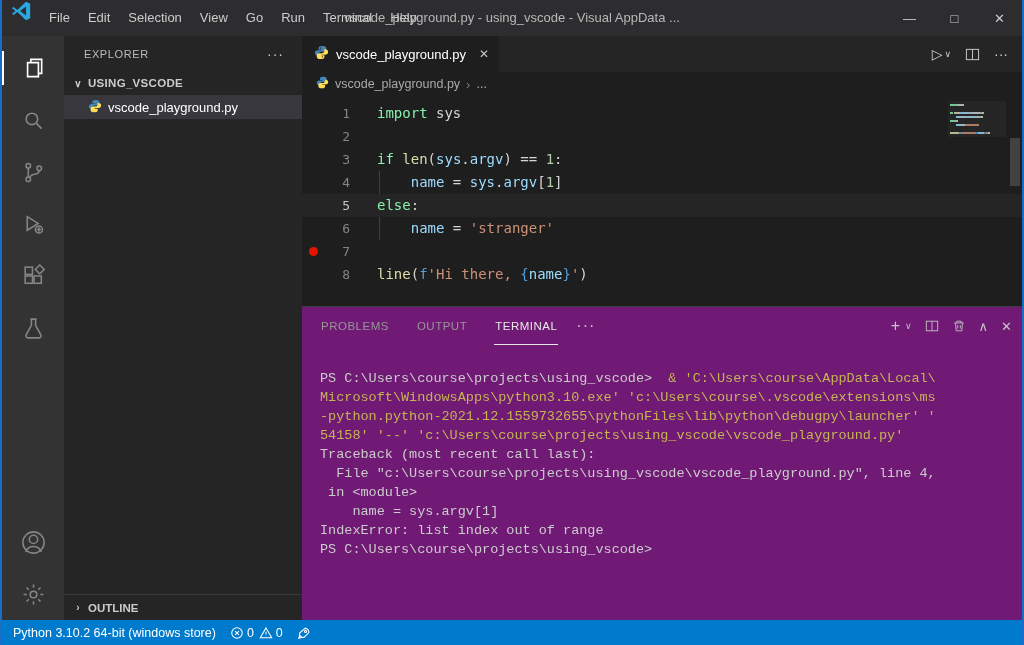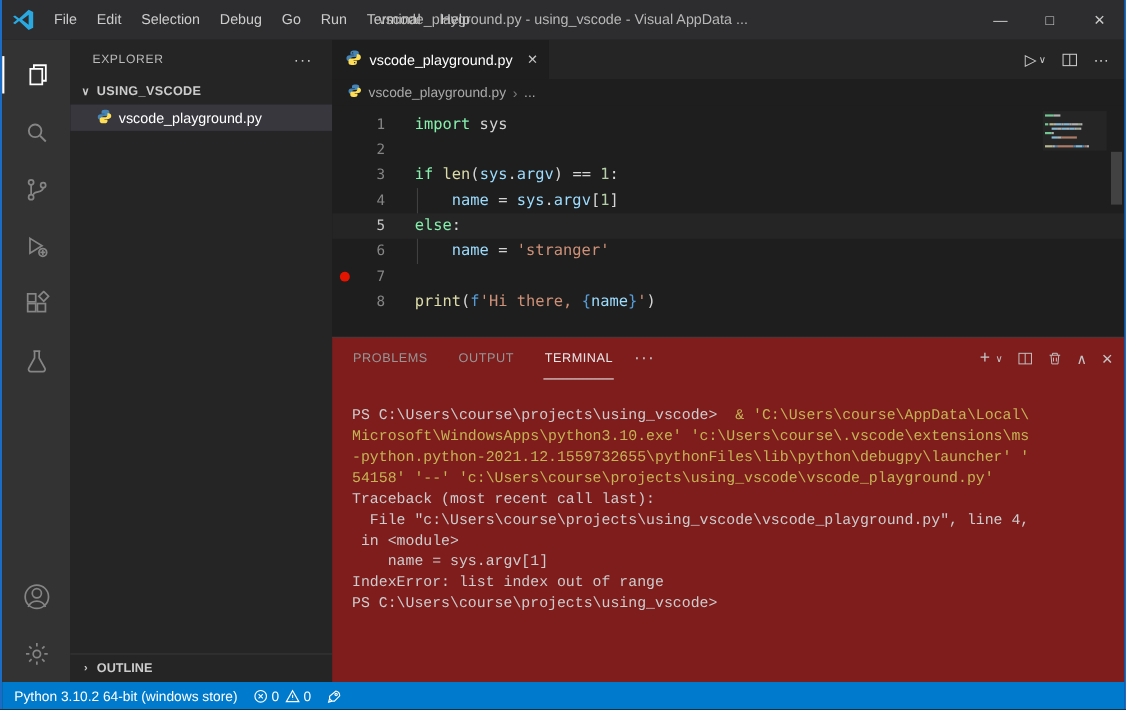--- a/index.html
+++ b/index.html
@@ -1,21 +1,21 @@
 <!DOCTYPE html>
 <html><head>
 <meta charset="utf-8">
 <style>
   *{margin:0;padding:0;box-sizing:border-box}
   html,body{width:1024px;height:645px;overflow:hidden}
   body{font-family:"Liberation Sans",sans-serif;background:#1e1e1e;color:#ccc}
   .window{width:1024px;height:645px;display:flex;flex-direction:column;border-left:2px solid #1a6cc4;border-right:2px solid #1a6cc4;background:#1e1e1e}
 
   
-  .titlebar{height:36px;background:#2d2d30;display:flex;align-items:center;position:relative;flex:0 0 auto}
+  .titlebar{height:36px;background:#2d2d30;display:flex;align-items:flex-start;position:relative;flex:0 0 auto}
   .logo{width:38px;display:flex;justify-content:center;align-items:center}
   .menus{display:flex;font-size:13px;color:#cccccc}
   .menu-item{padding:0 9px;line-height:36px;cursor:default}
   .win-title{position:absolute;left:50%;transform:translateX(-50%);font-size:13px;color:#b8b8b8;line-height:36px;white-space:nowrap}
   .win-controls{margin-left:auto;display:flex;height:36px}
   .win-btn{width:45px;height:36px;display:flex;align-items:center;justify-content:center;font-size:13px;color:#cccccc}
 
   
   .main{flex:1;display:flex;min-height:0}
 
@@ -61,21 +61,21 @@
   .current .lnum{color:#c6c6c6}
   .ltext{margin-left:27px;position:relative;color:#d4d4d4}
   .guide{position:absolute;left:2px;top:0;bottom:0;width:1px;background:#404040}
   .c-kw{color:#86efac}.c-fn{color:#dcdcaa}.c-var{color:#9cdcfe}.c-num{color:#b5cea8}.c-str{color:#ce9178}.c-plain{color:#d4d4d4}.c-fstr{color:#569cd6}
   .minimap{position:absolute;top:5px;right:16px;width:58px;display:flex;flex-direction:column;gap:2px;padding:3px 2px;background:rgba(60,60,60,.25)}
   .mm-line{height:2px;display:flex}
   .mm-seg{height:2px;display:inline-block;background:currentColor;opacity:.8}
   .vscroll{position:absolute;right:2px;top:42px;width:10px;height:48px;background:rgba(121,121,121,.4)}
 
   
-  .panel{height:314px;border-top:1px solid #3e3e42;display:flex;flex-direction:column;background:#7f1d1d;flex:0 0 auto}
+  .panel{height:314px;border-top:1px solid #3e3e42;display:flex;flex-direction:column;background:#701a75;flex:0 0 auto}
   .panel-header{height:38px;display:flex;align-items:center;padding:0 10px 0 18px;flex:0 0 auto}
   .panel-tabs{display:flex;gap:26px;height:100%}
   .panel-tab{display:flex;align-items:center;font-size:11.5px;letter-spacing:.5px;color:#969696;cursor:pointer;border-bottom:1px solid transparent;padding:0 1px}
   .panel-tab.active{color:#e7e7e7;border-bottom-color:#e7e7e7}
   .panel-dots{margin-left:18px;color:#c5c5c5;letter-spacing:1px;cursor:pointer}
   .panel-actions{margin-left:auto;display:flex;align-items:center;gap:13px;color:#c5c5c5}
   .pa{display:flex;align-items:center;gap:5px;cursor:pointer;font-size:13px}
   .profile-label{font-size:12.5px;color:#cccccc}
   .terminal{flex:1;padding:24px 14px 0 18px;font-family:Liberation Mono, monospace;font-size:13.5px;line-height:19px;white-space:pre;overflow:hidden;cursor:text}
   .t-line{height:19px}
@@ -97,21 +97,21 @@
   <div class="titlebar">
     <div class="logo">
       <svg width="22" height="22" viewBox="0 0 24 24">
           <path fill="#29a9e0" d="M17.5 2 8 10.8 4 7.7 2 8.8l4 3.2-4 3.2 2 1.1 4-3.1 9.5 8.8 4.5-2.2V4.2ZM17.5 7v10L11 12Z"></path>
         </svg>
     </div>
     <div class="menus">
         <div class="menu-item">File</div>
         <div class="menu-item">Edit</div>
         <div class="menu-item">Selection</div>
-        <div class="menu-item">Debug</div>
+        <div class="menu-item">View</div>
         <div class="menu-item">Go</div>
         <div class="menu-item">Run</div>
         <div class="menu-item">Terminal</div>
         <div class="menu-item">Help</div>
       </div>
     <div class="win-title">vscode_playground.py - using_vscode - Visual AppData ...</div>
     <div class="win-controls">
       <div class="win-btn">—</div>
       <div class="win-btn">□</div>
       <div class="win-btn">✕</div>
@@ -242,21 +242,21 @@
         </div>
         <div class="code-area">
           <div>
               <div class="code-line"><span class="bp"></span><span class="lnum">1</span><span class="ltext"><span class="c-kw">import</span><span class="c-plain"> sys</span></span></div>
               <div class="code-line"><span class="bp"></span><span class="lnum">2</span><span class="ltext"></span></div>
               <div class="code-line"><span class="bp"></span><span class="lnum">3</span><span class="ltext"><span class="c-kw">if</span><span class="c-plain"> </span><span class="c-fn">len</span><span class="c-plain">(</span><span class="c-var">sys</span><span class="c-plain">.</span><span class="c-var">argv</span><span class="c-plain">)</span><span class="c-plain"> == </span><span class="c-num">1</span><span class="c-plain">:</span></span></div>
               <div class="code-line"><span class="bp"></span><span class="lnum">4</span><span class="ltext"><span class="guide"></span><span class="c-plain">    </span><span class="c-var">name</span><span class="c-plain"> = </span><span class="c-var">sys</span><span class="c-plain">.</span><span class="c-var">argv</span><span class="c-plain">[</span><span class="c-num">1</span><span class="c-plain">]</span></span></div>
               <div class="code-line current"><span class="bp"></span><span class="lnum">5</span><span class="ltext"><span class="c-kw">else</span><span class="c-plain">:</span></span></div>
               <div class="code-line"><span class="bp"></span><span class="lnum">6</span><span class="ltext"><span class="guide"></span><span class="c-plain">    </span><span class="c-var">name</span><span class="c-plain"> = </span><span class="c-str">'stranger'</span></span></div>
               <div class="code-line"><span class="bp"><span class="bp-dot" style="background: rgb(229, 20, 0);"></span></span><span class="lnum">7</span><span class="ltext"></span></div>
-              <div class="code-line"><span class="bp"></span><span class="lnum">8</span><span class="ltext"><span class="c-fn">print</span><span class="c-plain">(</span><span class="c-fstr">f</span><span class="c-str">'Hi there, </span><span class="c-fstr">{</span><span class="c-var">name</span><span class="c-fstr">}</span><span class="c-str">'</span><span class="c-plain">)</span></span></div>
+              <div class="code-line"><span class="bp"></span><span class="lnum">8</span><span class="ltext"><span class="c-fn">line</span><span class="c-plain">(</span><span class="c-fstr">f</span><span class="c-str">'Hi there, </span><span class="c-fstr">{</span><span class="c-var">name</span><span class="c-fstr">}</span><span class="c-str">'</span><span class="c-plain">)</span></span></div>
             </div>
           <div class="minimap">
               <div class="mm-line">
                 <span class="mm-seg c-kw" style="width: 8.4px;"></span>
                 <span class="mm-seg c-plain" style="width: 5.6px;"></span>
               </div>
               <div class="mm-line"></div>
               <div class="mm-line">
                 <span class="mm-seg c-kw" style="width: 2.8px;"></span>
                 <span class="mm-seg c-fn" style="width: 4.2px; margin-left: 1.4px;"></span>

